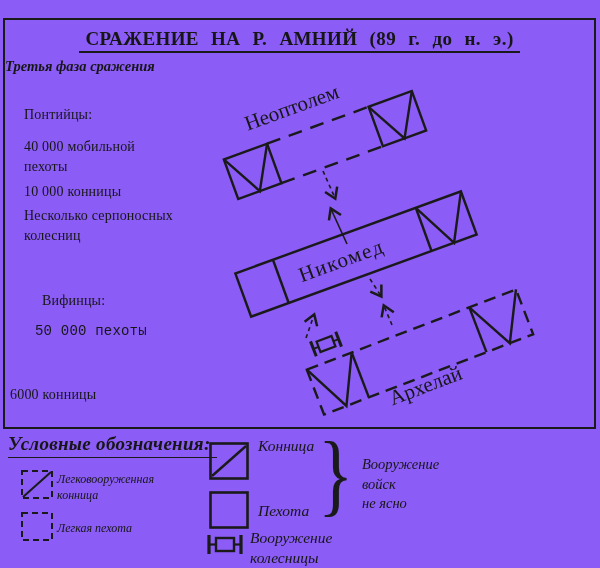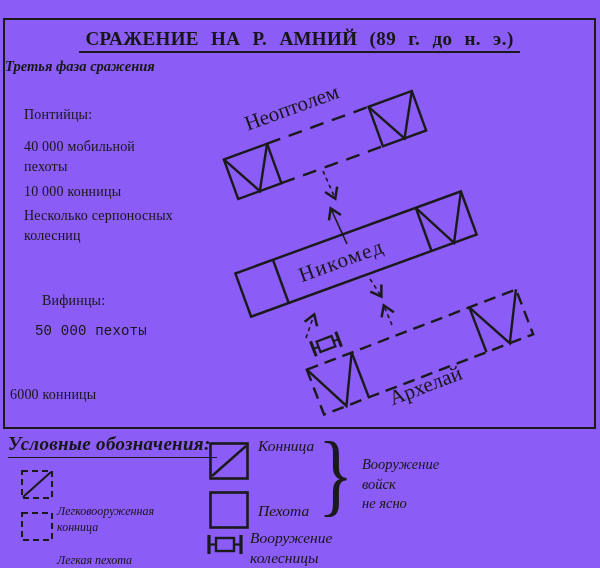--- a/index.html
+++ b/index.html
@@ -24,21 +24,21 @@
   .info{position:absolute;font-size:14px;line-height:20px;letter-spacing:.2px;}
   .map-svg{position:absolute;left:0;top:0;width:600px;height:568px;}
   .unit-label{font-family:"Liberation Serif", serif;font-size:21px;fill:#161616;}
   .legend-heading{
     position:absolute;left:8px;top:433px;
     font-size:19px;font-style:italic;font-weight:bold;letter-spacing:.3px;
     border-bottom:1.5px solid #1a1a1a;padding:0 6px 2px 0;
   }
   .legend-sym{position:absolute;}
   .legend-label{position:absolute;font-style:italic;}
-  .legend-label.small{font-size:12px;line-height:16px;width:135px;margin-top:32px;}
+  .legend-label.small{font-size:12px;line-height:16px;width:135px;}
   .legend-label.mid{font-size:15.5px;line-height:20px;width:120px;}
   .brace{
     position:absolute;left:318px;top:428px;
     font-size:92px;line-height:92px;font-family:"Liberation Serif", serif;
     transform:scaleX(.8);transform-origin:left top;font-weight:normal;color:#1a1a1a;
   }
   .brace-note{position:absolute;left:362px;top:455px;font-style:italic;font-size:14.5px;line-height:19.5px;}
 </style>
 </head>
 <body>

